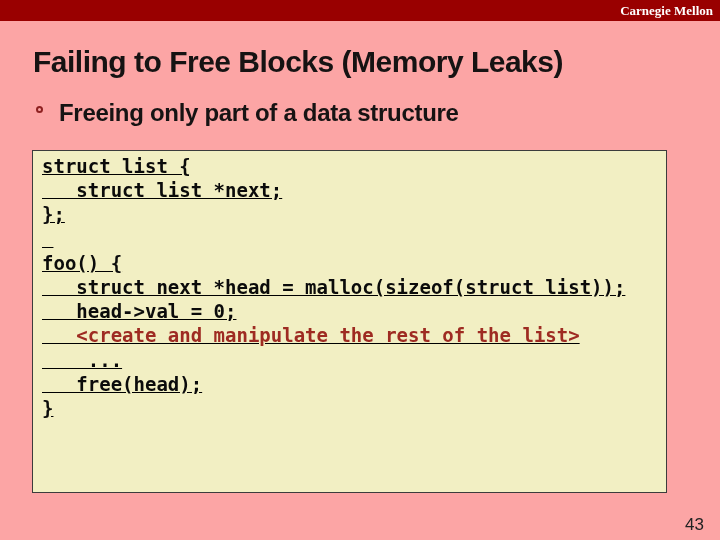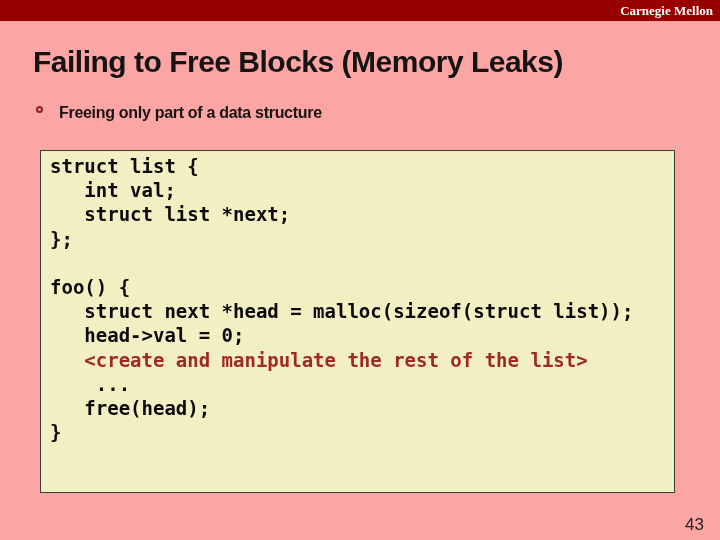--- a/index.html
+++ b/index.html
@@ -59,34 +59,35 @@
   }
   .bullet-marker {
     width: 7px; height: 7px;
     border: 2.5px solid var(--bullet);
     border-radius: 50%;
     margin-top: 6px;
     flex: 0 0 auto;
   }
   .bullet-text {
     margin-left: 16px;
-    font-size: 16px;
+    font-size: 24px;
     font-weight: bold;
     letter-spacing: -0.3px;
     color: var(--title_text);
     line-height: 26px;
   }
   .code-box {
     position: absolute;
-    left: 40px; top: 150px;
+    left: 32px; top: 150px;
     width: 635px; height: 343px;
     background: var(--code_bg);
     border: 1px solid var(--code_border);
     padding: 3px 12px 0 9px;
     overflow: hidden;
+    text-decoration: underline;
   }
   .code-line {
     font-family: "DejaVu Sans Mono", "Liberation Mono", monospace;
     font-weight: bold;
     font-size: 19px;
     line-height: 24.2px;
     white-space: pre;
     color: var(--code_text);
   }
   .code-line.highlight { color: var(--highlight); }
@@ -108,21 +109,20 @@
 
   <h1 class="slide-title">Failing to Free Blocks (Memory Leaks)</h1>
 
   <div class="bullet-row">
     <span class="bullet-marker"></span>
     <span class="bullet-text">Freeing only part of a data structure</span>
   </div>
 
   <div class="code-box">
     <div class="code-line">struct list {</div>
-    <div class="code-line">   int val;</div>
     <div class="code-line">   struct list *next;</div>
     <div class="code-line">};</div>
     <div class="code-line"> </div>
     <div class="code-line">foo() {</div>
     <div class="code-line">   struct next *head = malloc(sizeof(struct list));</div>
     <div class="code-line">   head-&gt;val = 0;</div>
     <div class="code-line highlight">   &lt;create and manipulate the rest of the list&gt;</div>
     <div class="code-line">    ...</div>
     <div class="code-line">   free(head);</div>
     <div class="code-line">}</div>

